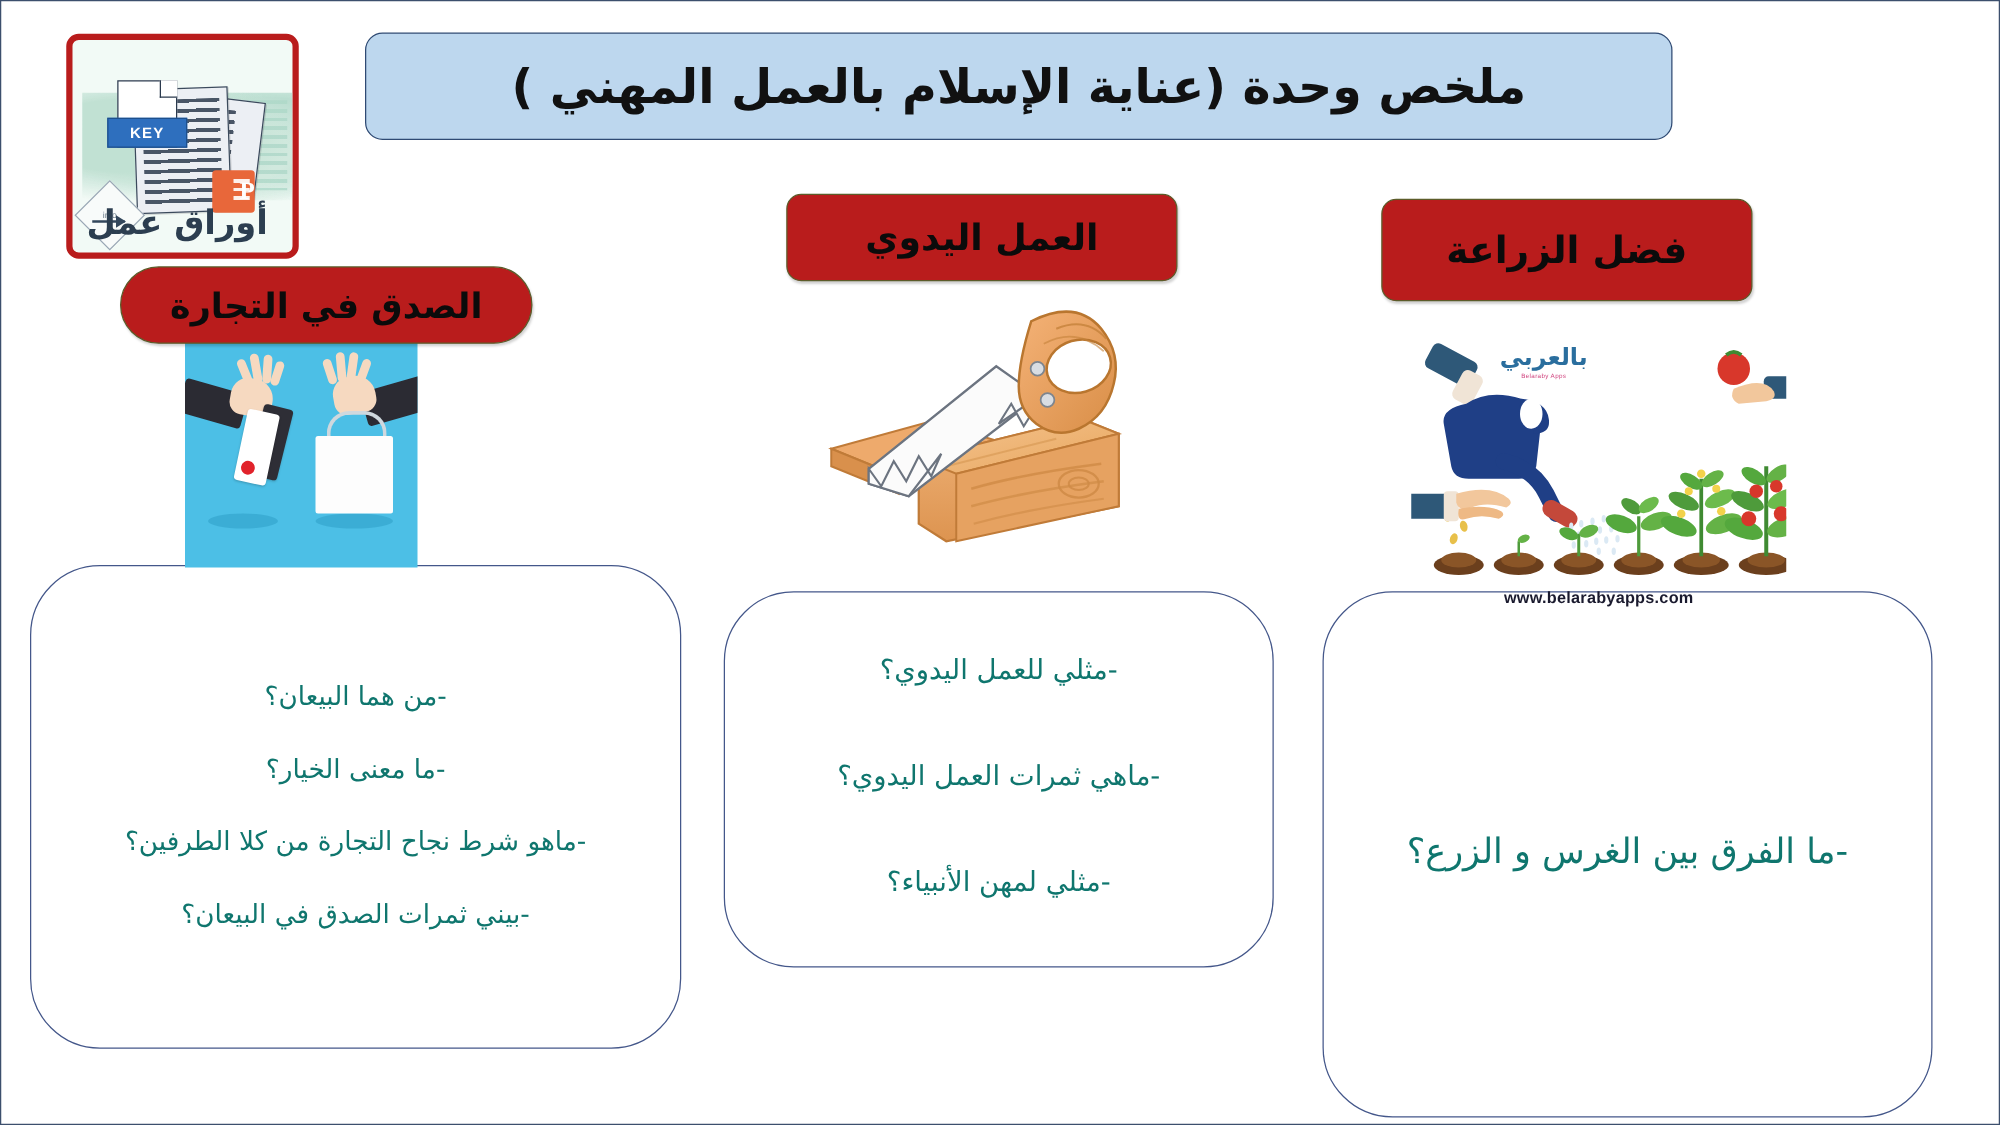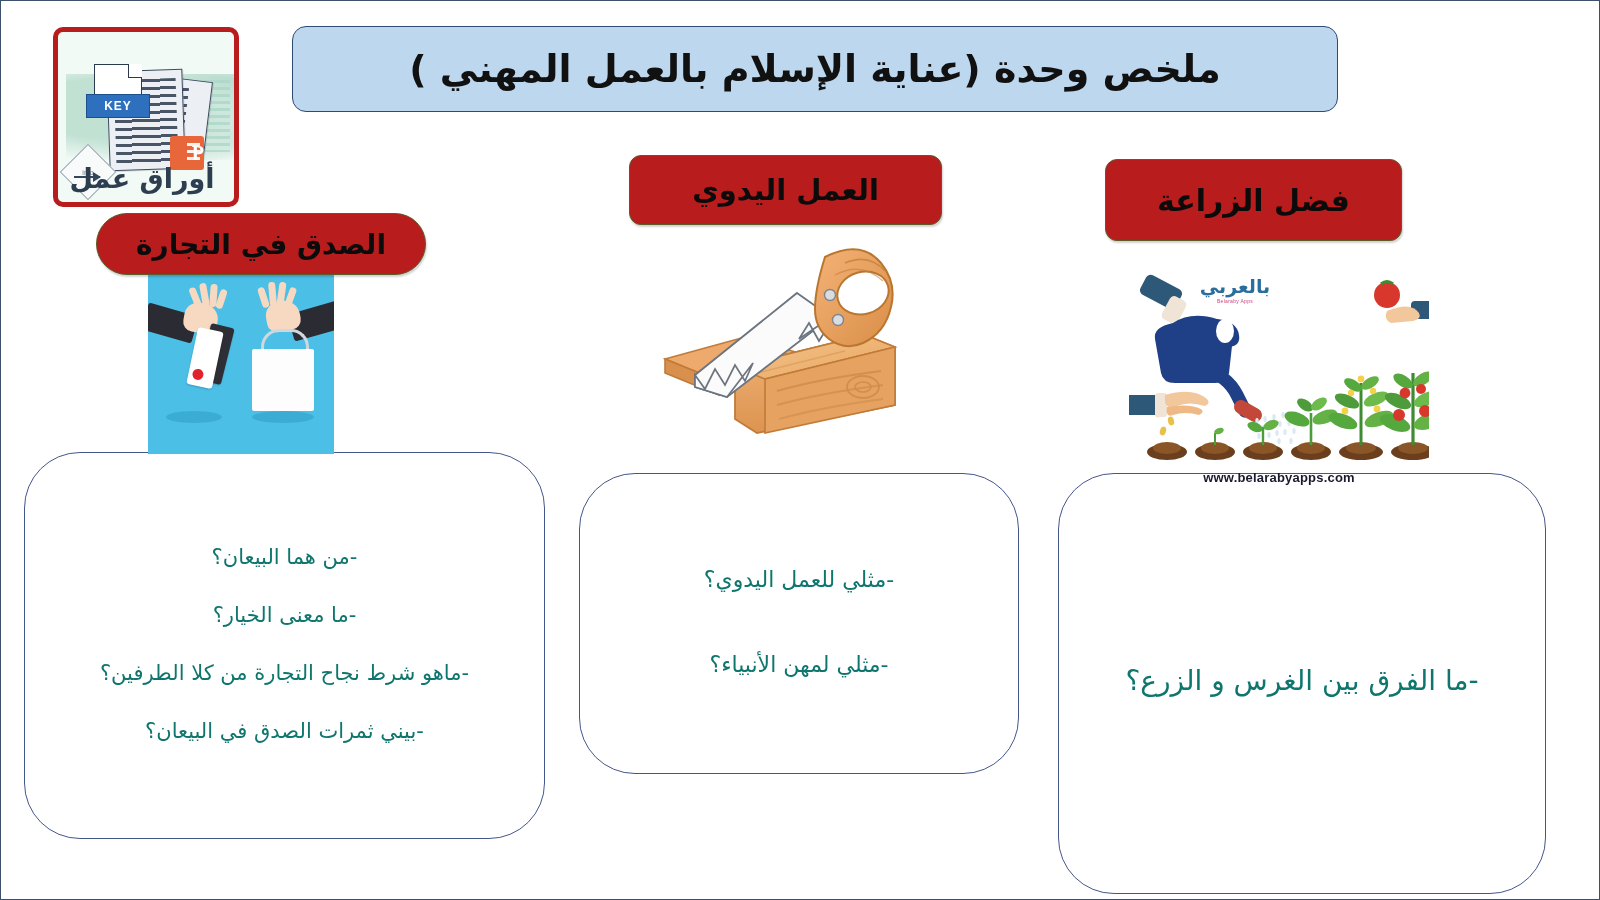--- a/index.html
+++ b/index.html
@@ -398,20 +398,21 @@
       <circle cx="181" cy="76" r="5.5" fill="#d9dde2" stroke="#7d858f" stroke-width="1.4"></circle>
       <circle cx="189" cy="101" r="5.5" fill="#d9dde2" stroke="#7d858f" stroke-width="1.4"></circle>
       <path d="M196 44 q24 -10 40 8" stroke="#c5823b" stroke-width="1.6" fill="none" opacity=".8"></path>
       <path d="M186 56 q26 -14 48 6" stroke="#c5823b" stroke-width="1.4" fill="none" opacity=".6"></path>
     </svg>
   </div>
 
   <div class="panel" id="panel-manual">
     <div class="qlist">
       <div class="q">-مثلي للعمل اليدوي؟</div>
+      <div class="q">-ماهي ثمرات العمل اليدوي؟</div>
       <div class="q">-مثلي لمهن الأنبياء؟</div>
     </div>
   </div>
 
   <div class="chip" id="chip-agri">
     <span>فضل الزراعة</span>
   </div>
 
   <div class="art-agri">
     <svg viewBox="0 0 300 200" width="300" height="200">

